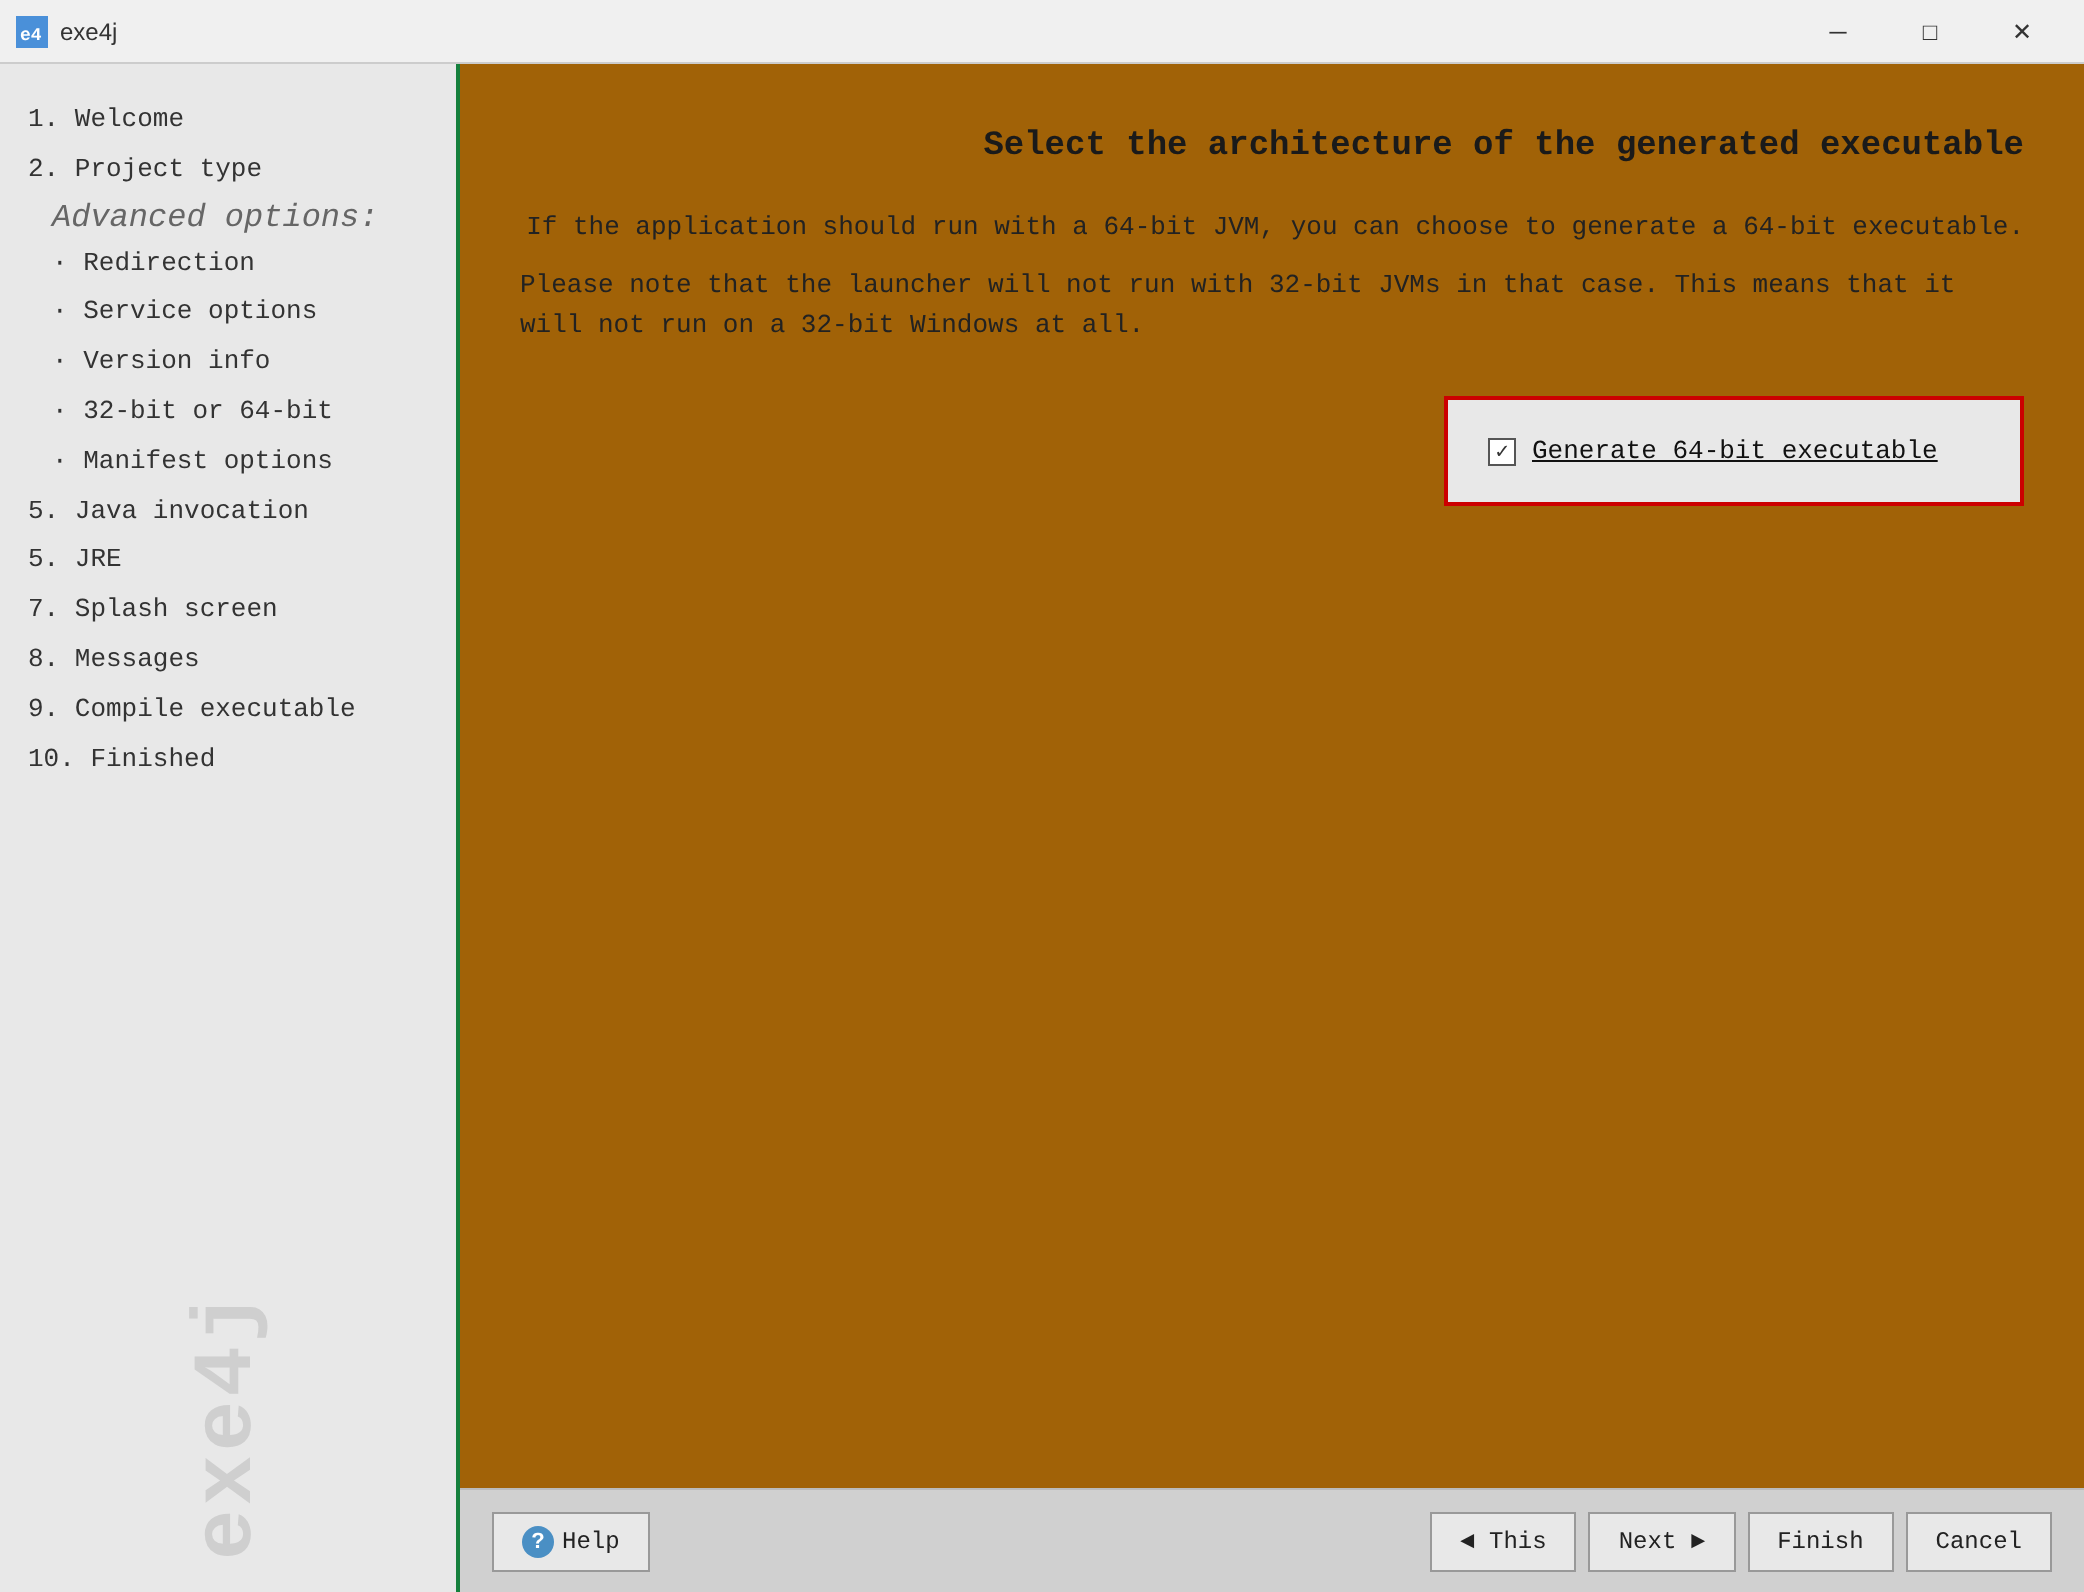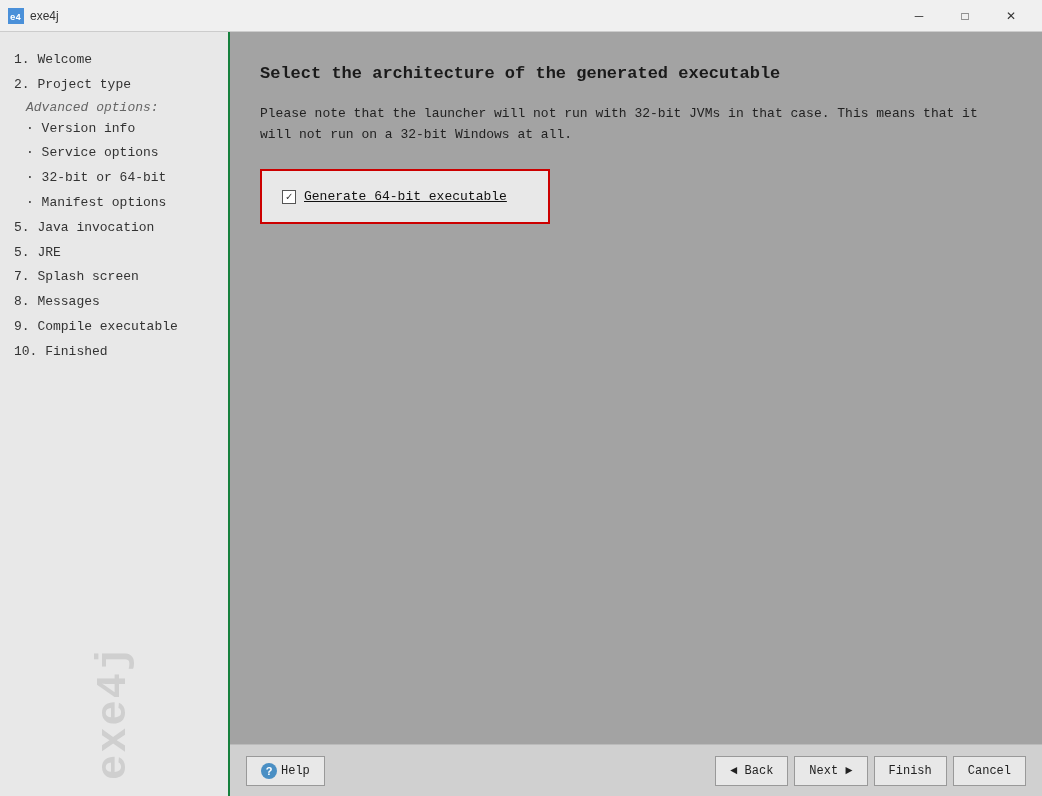--- a/index.html
+++ b/index.html
@@ -100,34 +100,35 @@
       line-height: 1.6;
       white-space: nowrap;
     }
     .sidebar-item.bold {
       font-weight: normal;
     }
     .sidebar-item.indented {
       padding-left: 16px;
     }
     .sidebar-section-label {
-      font-size: 13px;
+      font-size: 16px;
       color: #666;
       padding: 2px 4px 2px 16px;
       font-style: italic;
     }
 
     
     .content {
       flex: 1;
-      background: #a3a3a3;
+      background: #a16207;
       padding: 30px 30px 20px 30px;
       display: flex;
       flex-direction: column;
       overflow: hidden;
+      align-items: flex-end;
     }
     .content-title {
       font-size: 17px;
       font-weight: bold;
       font-family: 'Courier New', monospace;
       color: #1a1a1a;
       margin-bottom: 18px;
       line-height: 1.4;
     }
     .content-desc {
@@ -235,56 +236,58 @@
     <button class="titlebar-btn close">✕</button>
   </div>
 </div>
 
 <div class="main-window">
 
   <div class="sidebar">
     <div class="sidebar-item">1.  Welcome</div>
     <div class="sidebar-item">2.  Project type</div>
     <div class="sidebar-section-label">Advanced options:</div>
+    <div class="sidebar-item indented">· Redirection</div>
+    <div class="sidebar-item indented">· Service options</div>
     <div class="sidebar-item indented">· Version info</div>
-    <div class="sidebar-item indented">· Service options</div>
     <div class="sidebar-item indented bold">· 32-bit or 64-bit</div>
     <div class="sidebar-item indented">· Manifest options</div>
     <div class="sidebar-item">5.  Java invocation</div>
     <div class="sidebar-item">5.  JRE</div>
     <div class="sidebar-item">7.  Splash screen</div>
     <div class="sidebar-item">8.  Messages</div>
     <div class="sidebar-item">9.  Compile executable</div>
     <div class="sidebar-item">10. Finished</div>
     <div class="sidebar-watermark">exe4j</div>
   </div>
 
   <div style="display:flex; flex-direction:column; flex:1; overflow:hidden;">
 
     <div class="content">
       <div class="content-title">Select the architecture of the generated executable</div>
+      <div class="content-desc">If the application should run with a 64-bit JVM, you can choose to generate a 64-bit executable.</div>
       <div class="content-desc">Please note that the launcher will not run with 32-bit JVMs in that case. This means that it will not run on a 32-bit Windows at all.</div>
 
       <div class="checkbox-panel">
         <label class="checkbox-label">
           <div class="checkbox-box">✓</div>
           <span class="checkbox-text">Generate 64-bit executable</span>
         </label>
       </div>
     </div>
 
     <div class="footer">
       <div class="footer-left">
         <button class="footer-btn">
           <div class="help-btn-icon">?</div>
           <span>Help</span>
         </button>
       </div>
       <div class="footer-right">
-        <button class="footer-btn">◄  Back</button>
+        <button class="footer-btn">◄  This</button>
         <button class="footer-btn">Next ►</button>
         <button class="footer-btn">Finish</button>
         <button class="footer-btn">Cancel</button>
       </div>
     </div>
 
   </div>
 </div>
 
 </body></html>

